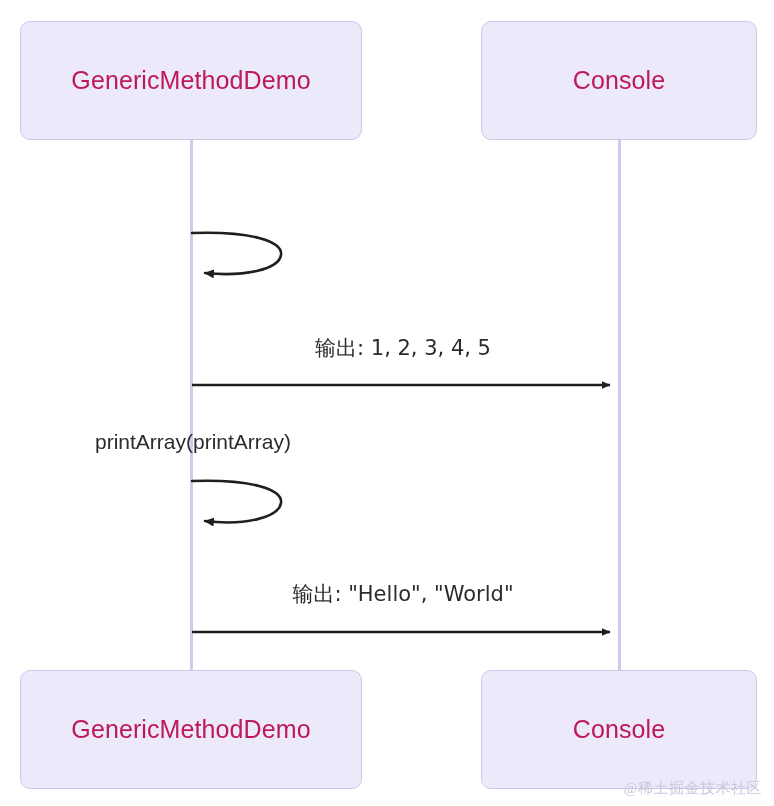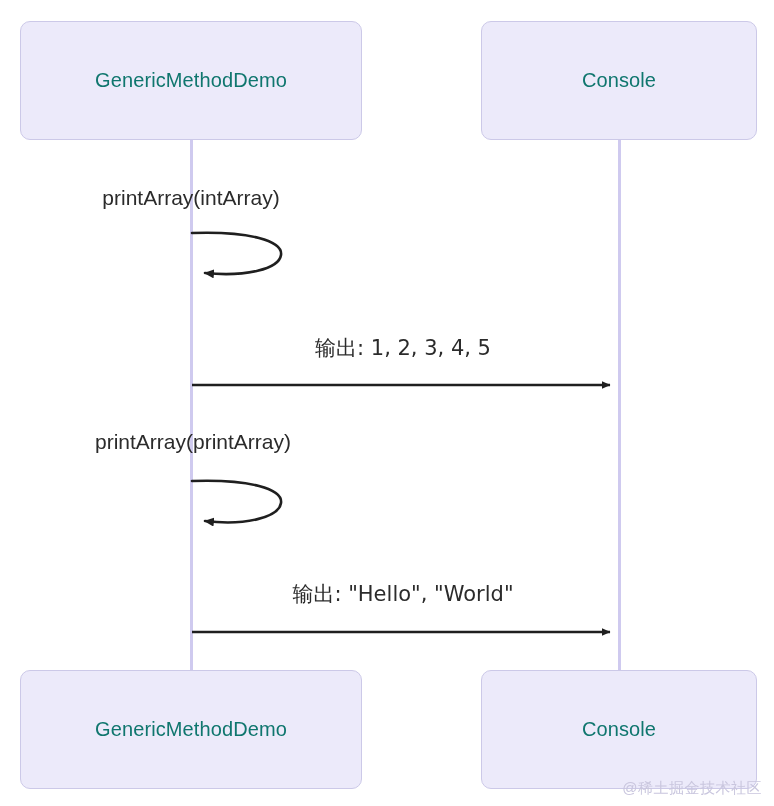--- a/index.html
+++ b/index.html
@@ -23,23 +23,23 @@
     box-sizing: border-box;
     background: #ECEAFA;
     border: 1px solid #CCC9E8;
     border-radius: 10px;
     display: flex;
     align-items: center;
     justify-content: center;
     z-index: 3;
   }
   .actor-label {
-    font-size: 20px;
+    font-size: 25px;
     font-weight: 400;
-    color: #0f766e;
+    color: #be185d;
     letter-spacing: 0.1px;
     white-space: nowrap;
   }
   .actor-top-left   { left: 20px;  top: 21px;  width: 342px; height: 119px; }
   .actor-top-right  { left: 481px; top: 21px;  width: 276px; height: 119px; }
   .actor-bot-left   { left: 20px;  top: 670px; width: 342px; height: 119px; }
   .actor-bot-right  { left: 481px; top: 670px; width: 276px; height: 119px; }
 
   
   .lifeline {
@@ -77,21 +77,21 @@
     font-family: "DejaVu Sans", "Liberation Sans", sans-serif;
   }
 
   
   .watermark {
     position: absolute;
     right: 12px;
     bottom: 8px;
     font-size: 15px;
     color: #C9C6DE;
-    font-family: Liberation Sans, sans-serif;
+    font-family: Liberation Serif, serif;
     letter-spacing: 0.5px;
     z-index: 5;
     white-space: nowrap;
   }
 </style>
 </head>
 <body>
 
 <div id="canvas">
 
@@ -126,21 +126,20 @@
 
     <path d="M 192,233 C 250,231 283,241 281,255 C 279,269 246,277 205,273" fill="none" stroke="#1f1f1f" stroke-width="2.6" stroke-linecap="round" marker-end="url(#arrowhead-self)"></path>
 
     <line x1="192" y1="385" x2="610" y2="385" stroke="#1f1f1f" stroke-width="2.6" marker-end="url(#arrowhead)"></line>
 
     <path d="M 192,481 C 250,479 283,489 281,503 C 279,517 246,526 205,521" fill="none" stroke="#1f1f1f" stroke-width="2.6" stroke-linecap="round" marker-end="url(#arrowhead-self)"></path>
 
     <line x1="192" y1="632" x2="610" y2="632" stroke="#1f1f1f" stroke-width="2.6" marker-end="url(#arrowhead)"></line>
   </svg>
 
-  <div class="msg-label" style="left:191px; top:186px;">printArray(intArray)</div>
 
   <div class="msg-label cjk" style="left:403px; top:334px;text-align:center;">输出: 1, 2, 3, 4, 5</div>
 
   <div class="msg-label" style="left:193px; top:430px;">printArray(printArray)</div>
 
   <div class="msg-label cjk" style="left:403px; top:580px;">输出: "Hello", "World"</div>
 
   <div class="watermark">@稀土掘金技术社区</div>
 
 </div>

